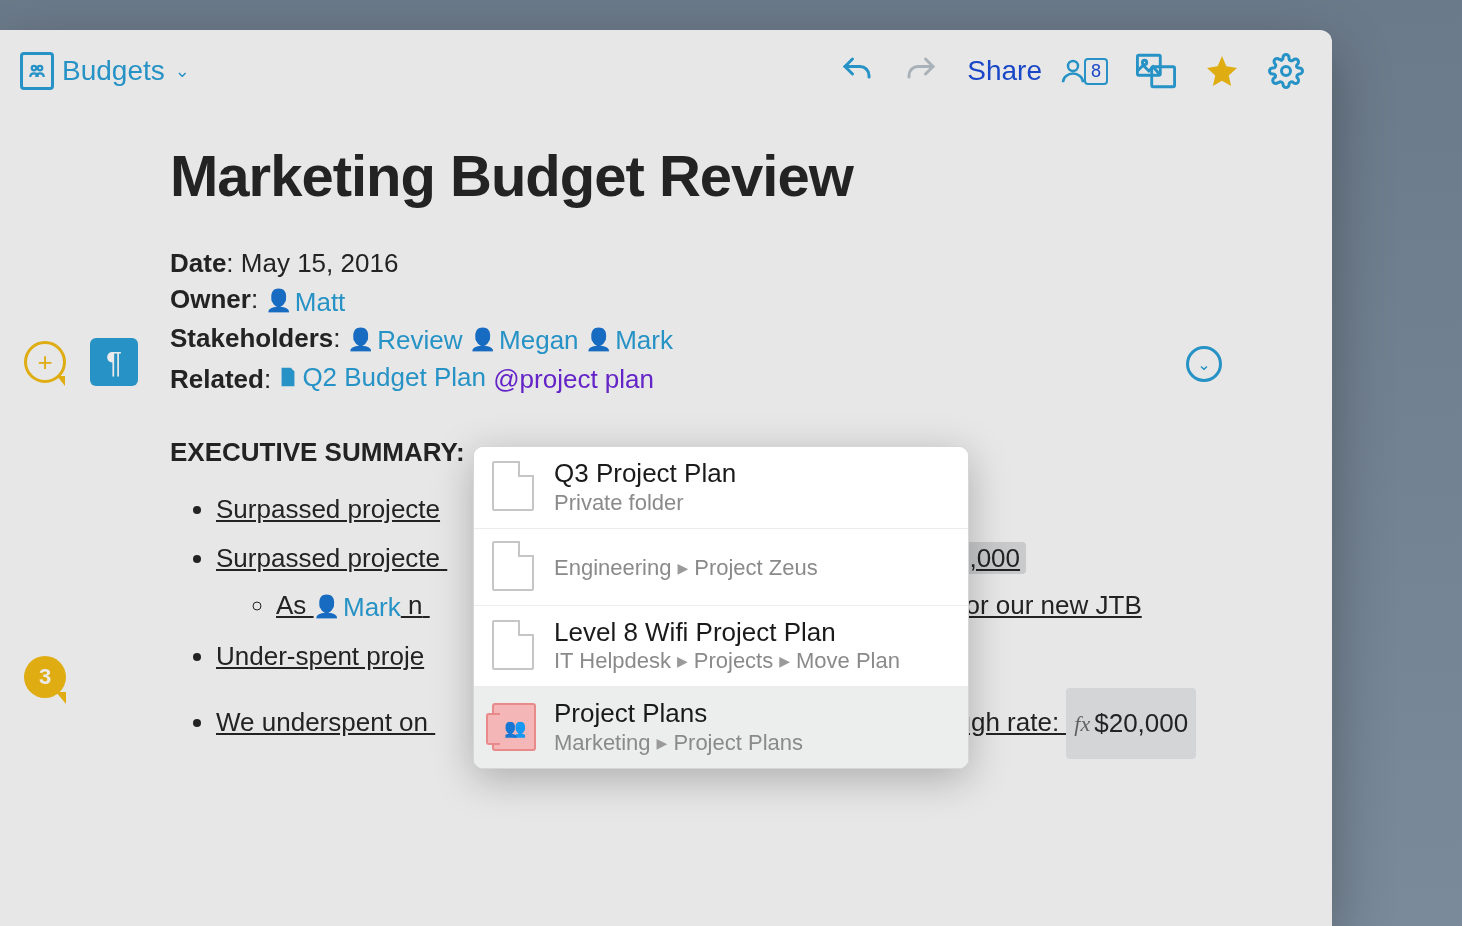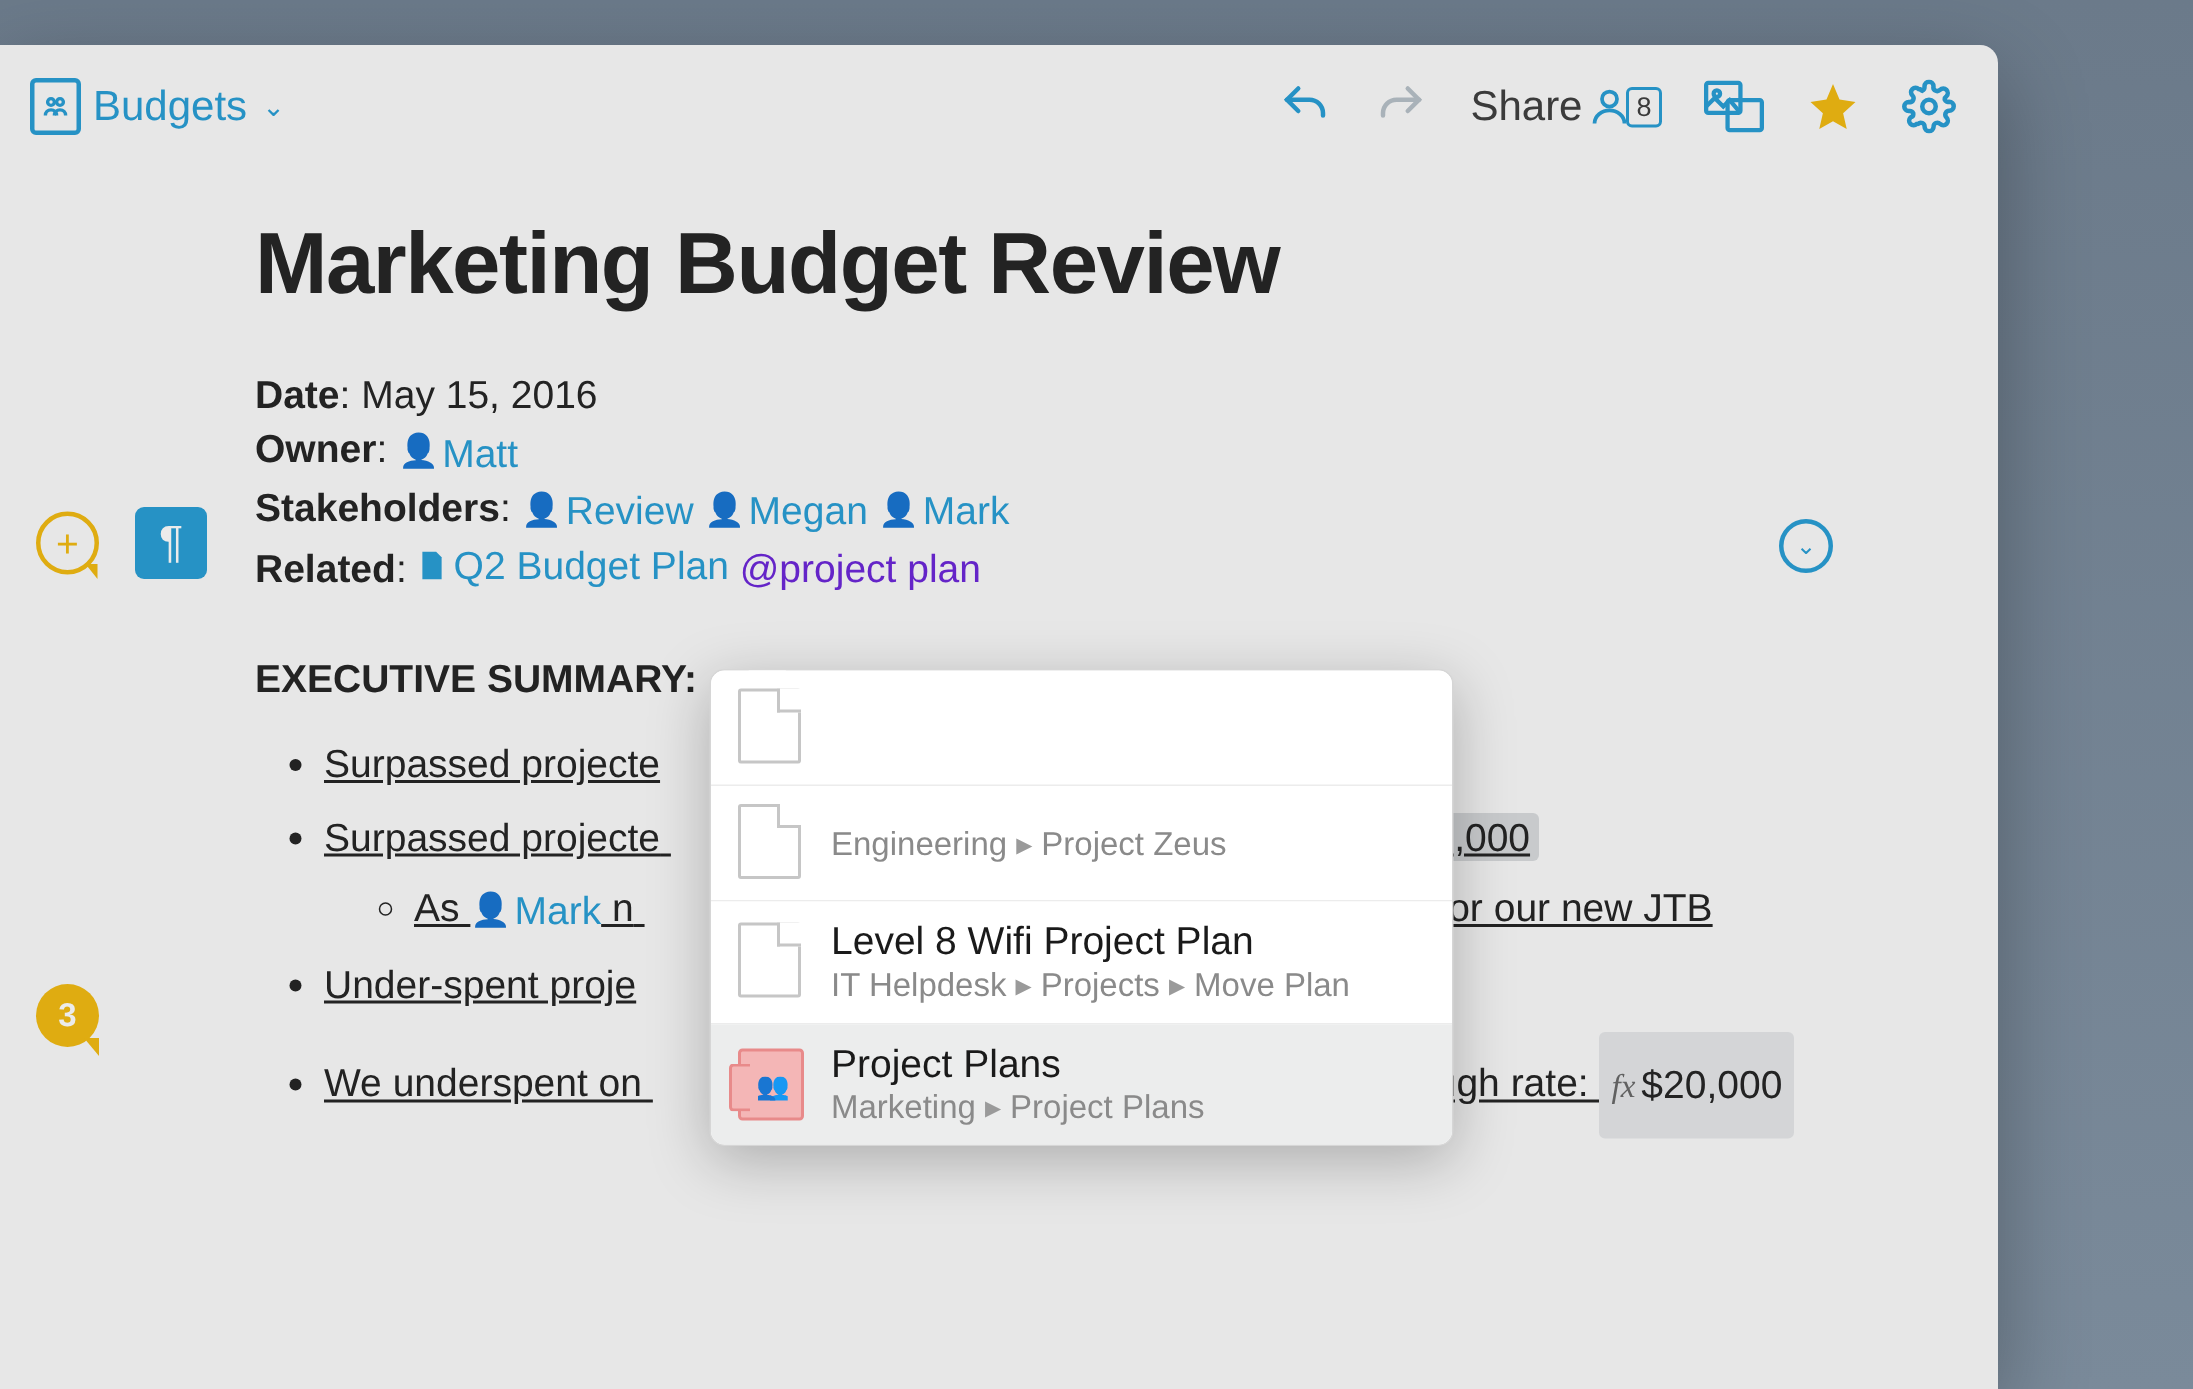--- a/index.html
+++ b/index.html
@@ -69,22 +69,22 @@
     cursor: pointer;
     display: inline-flex;
     align-items: center;
     justify-content: center;
   }
   .tb-icon.disabled { color: #b8c2c9; cursor: default; }
   .tb-icon svg { display: block; }
   .share-group {
     display: inline-flex;
     align-items: center;
-    gap: 3px;
-    color: #404040;
+    gap: 16px;
+    color: #1d4ed8;
     font-size: 28px;
     cursor: pointer;
   }
   .share-count {
     display: inline-flex;
     align-items: center;
     gap: 2px;
   }
   .share-count-num {
     border: 2px solid #2a9fd6;
@@ -514,20 +514,26 @@
 
     <div class="collapse-circle">⌄</div>
   </div>
 </div>
 
 <div class="popup" id="popup">
     <div class="popup-item">
       <div class="pi-icon">
         <div class="doc-shape"></div>
       </div>
+      <div class="pi-text">
+        <div class="pi-title">Q3 Project Plan</div>
+        <div class="pi-sub">
+          <span>Private folder</span>
+        </div>
+      </div>
     </div>
     <div class="popup-item">
       <div class="pi-icon">
         <div class="doc-shape"></div>
       </div>
       <div class="pi-text">
         <div class="pi-sub">
           <span>Engineering</span>
           <span class="sep">▶</span>
           <span>Project Zeus</span>

